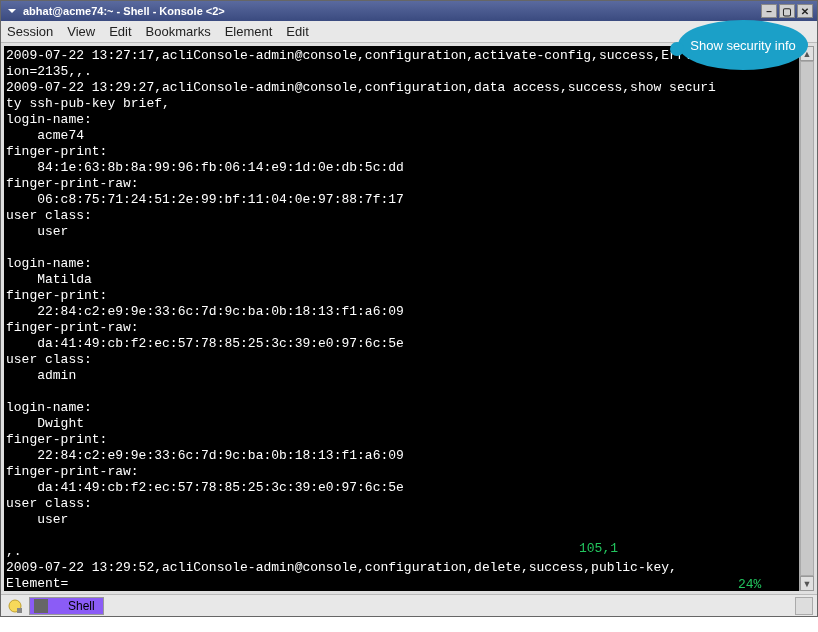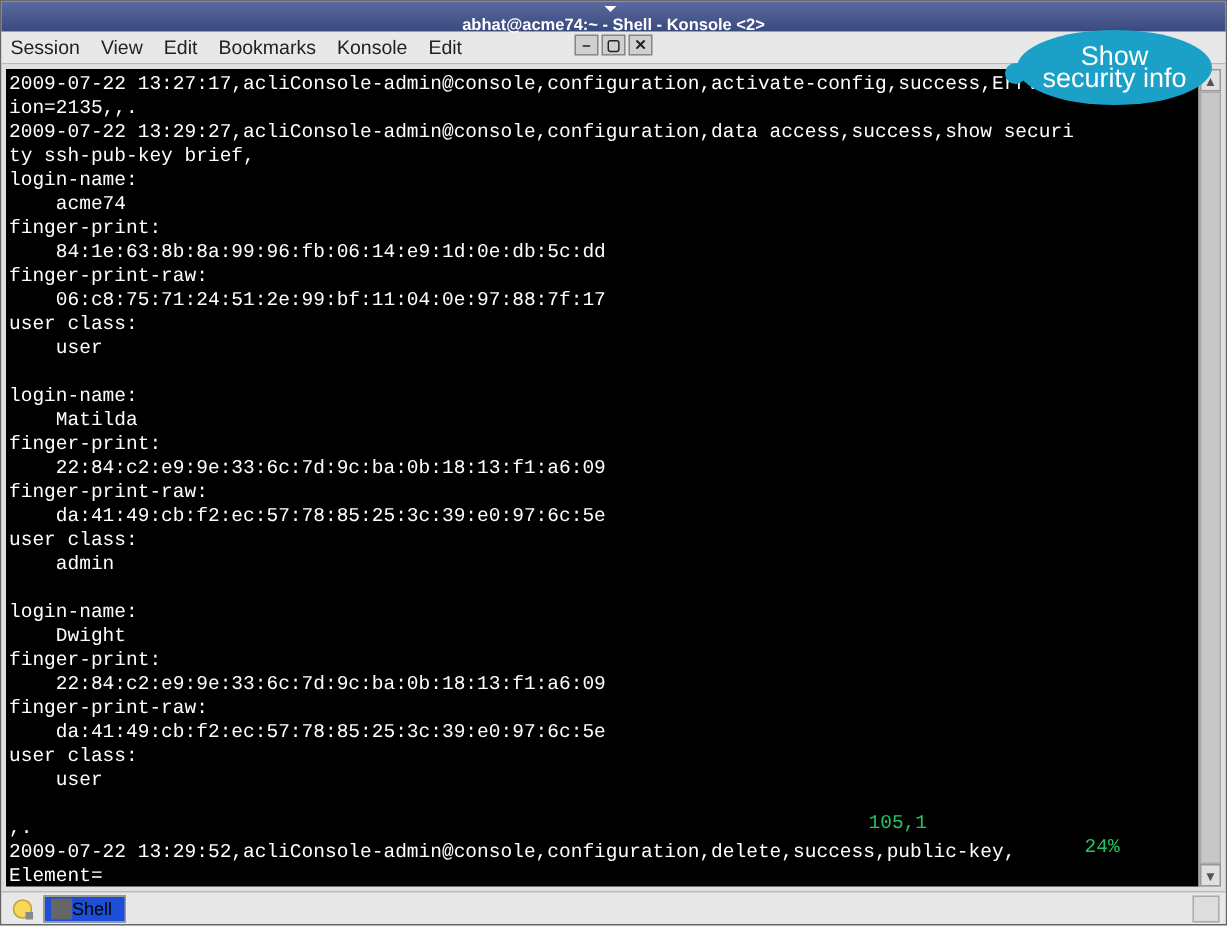--- a/index.html
+++ b/index.html
@@ -22,21 +22,20 @@
   .titlebar {
     height: 20px;
     background: linear-gradient(#5a6a9f, #3a4a7f);
     color: #fff;
     display: flex;
     align-items: center;
     padding: 0 4px;
     font-size: 11px;
     font-weight: bold;
     position: relative;
-    flex-direction: column;
   }
   .titlebar .win-icon {
     display: inline-flex;
     align-items: center;
     justify-content: center;
     width: 14px; height: 14px;
     margin-right: 4px;
     color: #fff;
   }
   .titlebar .title-text { flex: 1; }
@@ -82,21 +81,21 @@
     overflow: hidden;
     position: relative;
   }
   .terminal .status-line {
     position: absolute;
     bottom: 2px;
     left: 0; right: 0;
     color: #22c55e;
   }
   .terminal .pos { position: absolute; left: 575px; }
-  .terminal .pct { position: absolute; left: 719px; }
+  .terminal .pct { position: absolute; left: 734px; margin-top: 20px; }
   .scrollbar {
     position: absolute;
     right: 3px;
     top: 3px;
     bottom: 3px;
     width: 15px;
     background: #d8d8d8;
     border-left: 1px solid #aaa;
     display: flex;
     flex-direction: column;
@@ -133,25 +132,25 @@
   .task-icon {
     width: 20px; height: 18px;
     display: inline-flex;
     align-items: center;
     justify-content: center;
     font-size: 14px;
   }
   .task-tab {
     height: 18px;
     border: 1px solid #999;
-    background: #1d4ed8;
+    background: #8b5cf6;
     display: inline-flex;
     align-items: center;
     padding: 0 8px 0 4px;
-    gap: 0;
+    gap: 20px;
     font-size: 12px;
     cursor: pointer;
   }
   .task-tab .tt-icon {
     width: 14px; height: 14px;
     background: #666;
     display: inline-block;
   }
   .spacer { flex: 1; }
   .grip {
@@ -165,21 +164,21 @@
     right: 10px;
     width: 130px;
     height: 50px;
     background: #1ba0c8;
     color: #fff;
     border-radius: 50% / 50%;
     display: flex;
     align-items: center;
     justify-content: center;
     text-align: center;
-    font-size: 18px;
+    font-size: 13px;
     line-height: 15px;
     z-index: 10;
     padding: 4px 10px;
   }
   .callout::before {
     content: "";
     position: absolute;
     left: -8px;
     top: 22px;
     width: 14px; height: 14px;
@@ -204,21 +203,21 @@
       <span class="win-btn">▢</span>
       <span class="win-btn">✕</span>
     </div>
   </div>
 
   <div class="menubar">
     <span class="menu-item">Session</span>
     <span class="menu-item">View</span>
     <span class="menu-item">Edit</span>
     <span class="menu-item">Bookmarks</span>
-    <span class="menu-item">Konsole</span>
+    <span class="menu-item">Element</span>
     <span class="menu-item">Edit</span>
   </div>
 
   <div class="terminal-wrap">
     <div class="terminal" id="terminal"><div>2009-07-22 13:27:17,acliConsole-admin@console,configuration,activate-config,success,ErrVers</div><div>ion=2135,,.</div><div>2009-07-22 13:29:27,acliConsole-admin@console,configuration,data access,success,show securi</div><div>ty ssh-pub-key brief,</div><div>login-name:</div><div>    acme74</div><div>finger-print:</div><div>    84:1e:63:8b:8a:99:96:fb:06:14:e9:1d:0e:db:5c:dd</div><div>finger-print-raw:</div><div>    06:c8:75:71:24:51:2e:99:bf:11:04:0e:97:88:7f:17</div><div>user class:</div><div>    user</div><div>&nbsp;</div><div>login-name:</div><div>    Matilda</div><div>finger-print:</div><div>    22:84:c2:e9:9e:33:6c:7d:9c:ba:0b:18:13:f1:a6:09</div><div>finger-print-raw:</div><div>    da:41:49:cb:f2:ec:57:78:85:25:3c:39:e0:97:6c:5e</div><div>user class:</div><div>    admin</div><div>&nbsp;</div><div>login-name:</div><div>    Dwight</div><div>finger-print:</div><div>    22:84:c2:e9:9e:33:6c:7d:9c:ba:0b:18:13:f1:a6:09</div><div>finger-print-raw:</div><div>    da:41:49:cb:f2:ec:57:78:85:25:3c:39:e0:97:6c:5e</div><div>user class:</div><div>    user</div><div>&nbsp;</div><div>,.</div><div>2009-07-22 13:29:52,acliConsole-admin@console,configuration,delete,success,public-key,</div><div>Element=</div>
       <div class="status-line">
         <span class="pos">105,1</span>
         <span class="pct">24%</span>
       </div>
     </div>

